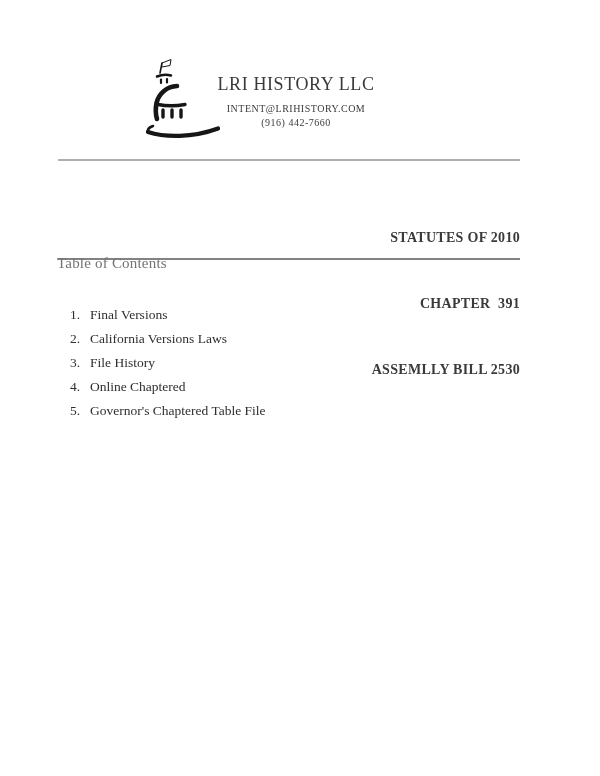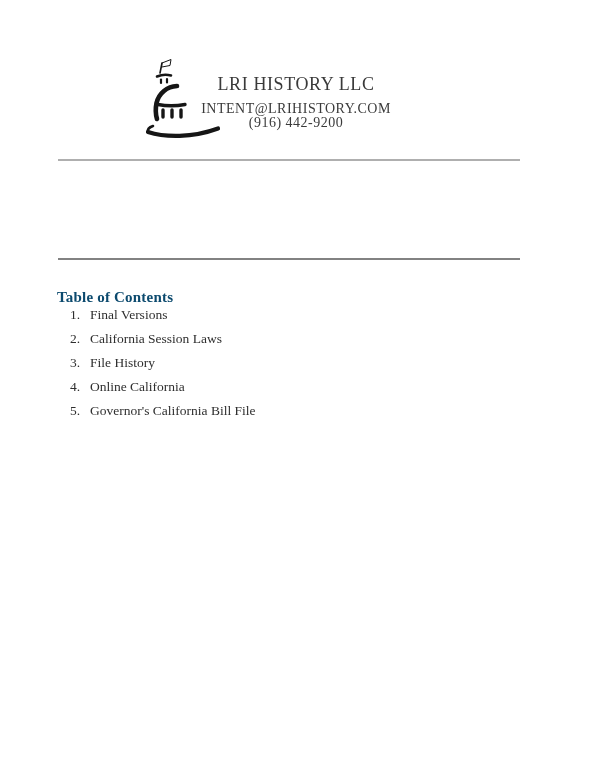--- a/index.html
+++ b/index.html
@@ -30,21 +30,21 @@
     position:absolute;left:0;top:74px;width:592px;
     text-align:center;
   }
   .company{
     font-size:18px;
     letter-spacing:0.6px;
     color:var(--ink-soft);
     margin-bottom:7px;
   }
   .contact{
-    font-size:14px;
+    font-size:10px;
     letter-spacing:0.5px;
     line-height:14px;
     color:var(--ink-soft);
   }
   
   .rule{position:absolute;left:58px;width:462px;}
   .rule-1{top:159px;height:2px;background:var(--rule-light);}
   .rule-2{top:258px;height:2px;background:var(--rule-dark);}
   
   .case-info{
@@ -52,25 +52,25 @@
     text-align:right;
     font-weight:bold;
     font-size:14px;
     line-height:22px;
     letter-spacing:0.3px;
     color:var(--ink-soft);
     white-space:pre-wrap;
   }
   
   .toc-title{
-    position:absolute;left:57px;top:289px;
+    position:absolute;left:57px;top:255px;
     font-size:15px;
-    font-weight:bold;
+    font-weight:normal;
     letter-spacing:0.2px;
-    color:#0c4a6e;
+    color:#737373;
   }
   .toc-list{
     position:absolute;left:70px;top:303px;
     list-style:none;
   }
   .toc-item{
     display:flex;
     align-items:center;
     height:24px;
     font-size:13.5px;
@@ -104,45 +104,50 @@
     <path d="M32,54 L32,61" stroke-width="3.4"></path>
     <path d="M41,54 L41,61" stroke-width="3.4"></path>
 
     <path d="M13,70 Q7,72 8,76" stroke-width="2.6"></path>
     <path d="M8,76 C25,81.5 52,82 78,72.5" stroke-width="4.2"></path>
   </svg>
 
   <div class="letterhead">
     <div class="company">LRI HISTORY LLC</div>
     <div class="contact">INTENT@LRIHISTORY.COM</div>
-    <div class="contact">(916) 442-9200</div>
+    <div class="contact">(916) 442-7660</div>
   </div>
 
   <div class="rule rule-1"></div>
 
+  <div class="case-info">
+    <div>STATUTES OF 2010</div>
+    <div>CHAPTER  391</div>
+    <div>ASSEMLLY BILL 2530</div>
+  </div>
 
   <div class="rule rule-2"></div>
 
   <h2 class="toc-title">Table of Contents</h2>
   <ol class="toc-list">
     <li class="toc-item">
       <span class="num">1.</span>
       <span class="label">Final Versions</span>
     </li>
     <li class="toc-item">
       <span class="num">2.</span>
-      <span class="label">California Session Laws</span>
+      <span class="label">California Versions Laws</span>
     </li>
     <li class="toc-item">
       <span class="num">3.</span>
       <span class="label">File History</span>
     </li>
     <li class="toc-item">
       <span class="num">4.</span>
-      <span class="label">Online California</span>
+      <span class="label">Online Chaptered</span>
     </li>
     <li class="toc-item">
       <span class="num">5.</span>
-      <span class="label">Governor's California Bill File</span>
+      <span class="label">Governor's Chaptered Table File</span>
     </li>
   </ol>
 
 </div>
 
 </body></html>

